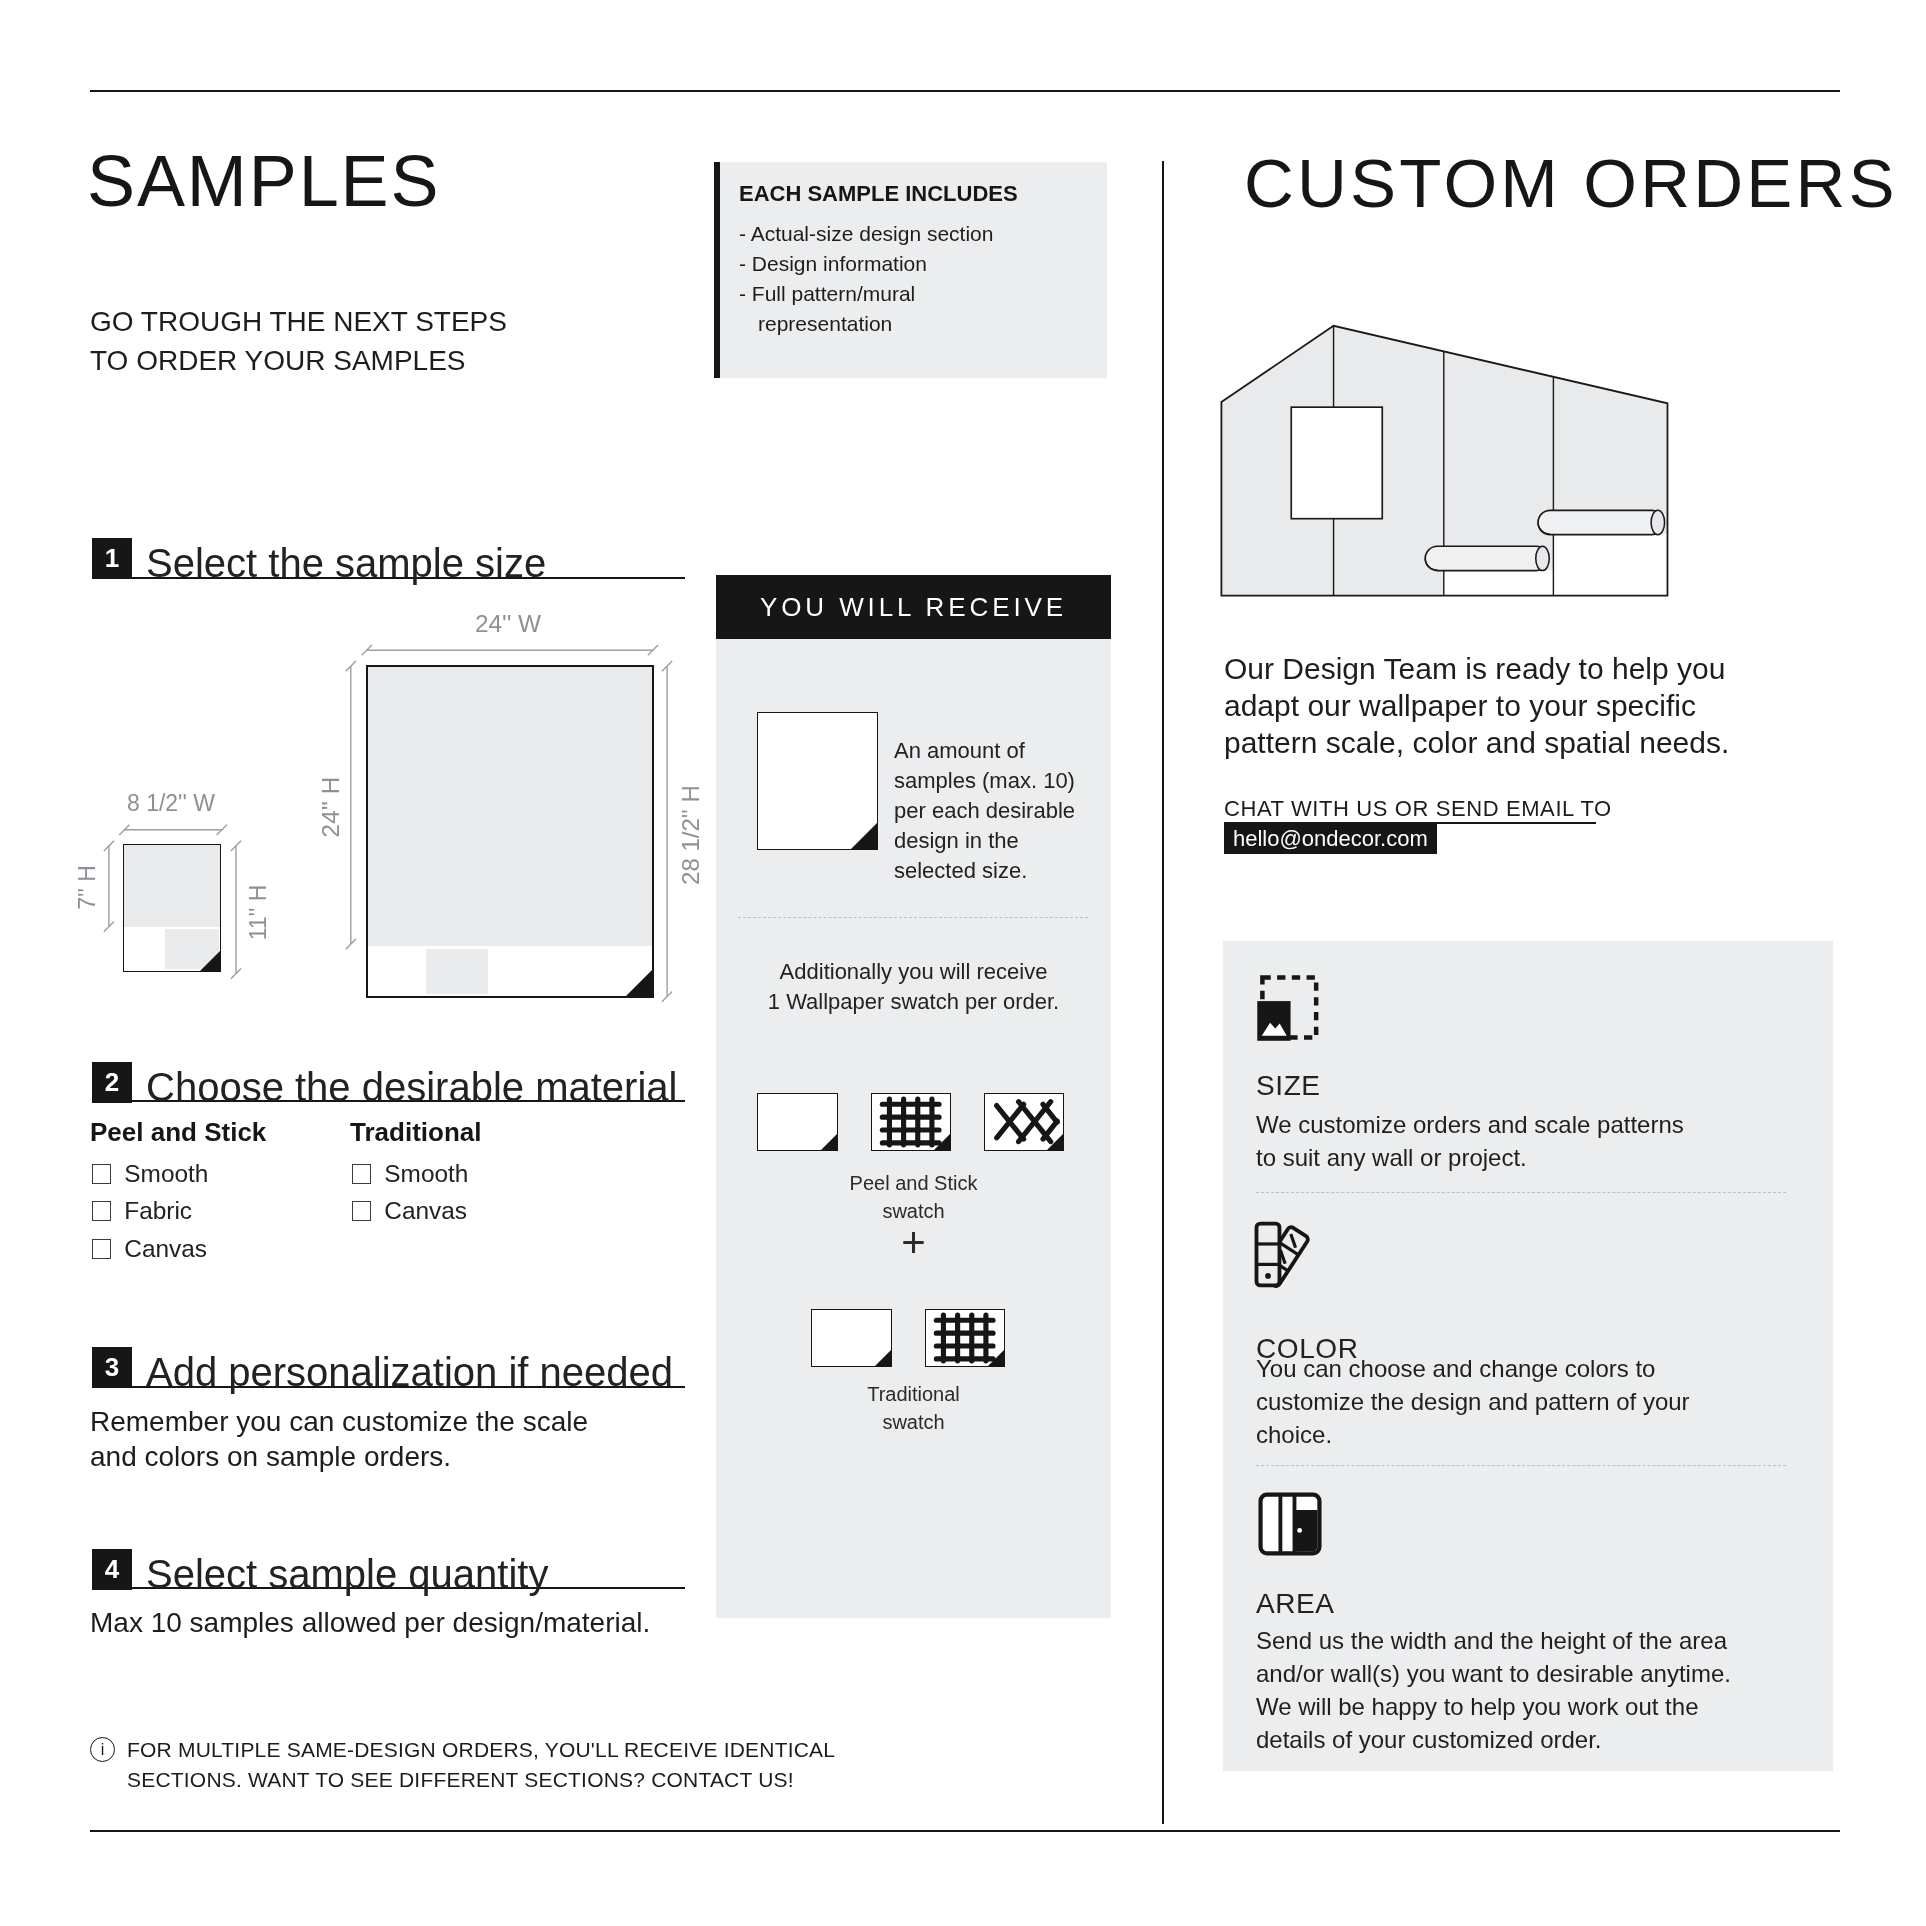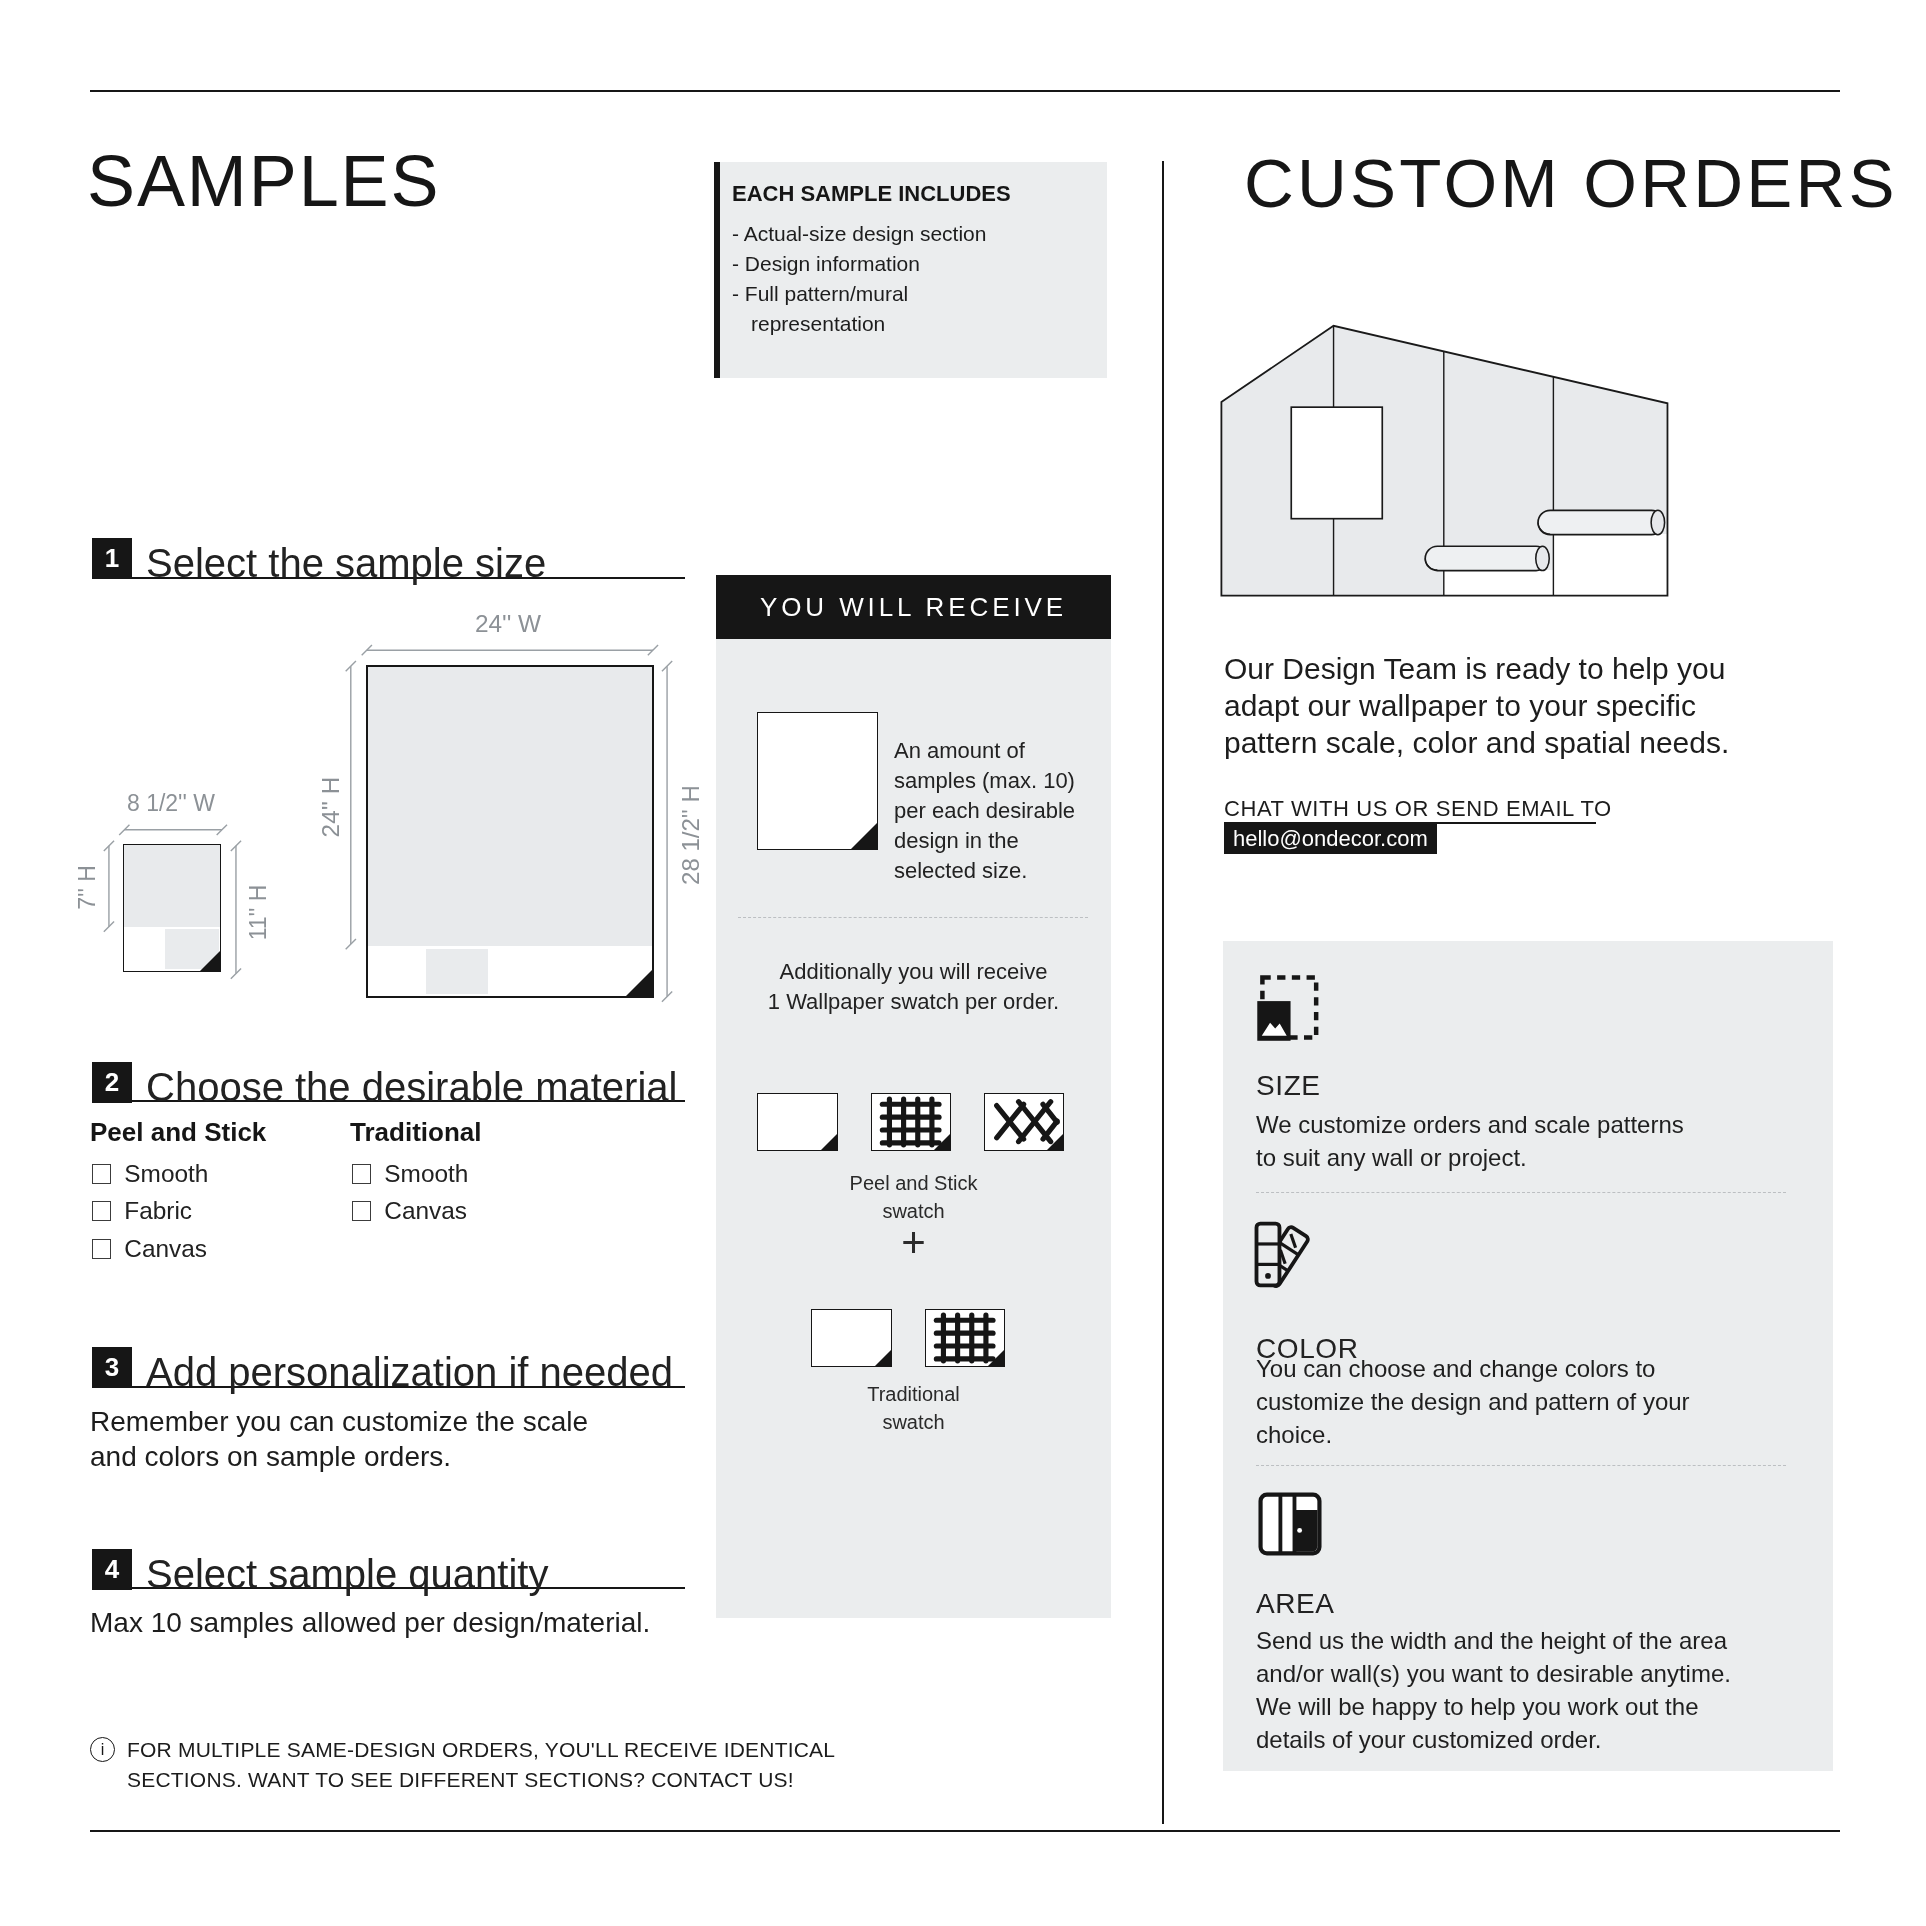--- a/index.html
+++ b/index.html
@@ -53,23 +53,27 @@
 </head>
 <body>
 
 <div class="page">
 
   <div class="rule" style="left:90px;top:90px;width:1750px;height:1.9px;"></div>
   <div class="rule" style="left:90px;top:1830px;width:1750px;height:1.9px;"></div>
   <div class="rule" style="left:1162px;top:161px;width:1.9px;height:1663px;"></div>
 
   <div class="abs big-title" style="left:87px;top:140px;">SAMPLES</div>
+  <div class="abs subtitle" style="left:90px;top:302px;">
+    <div>GO TROUGH THE NEXT STEPS</div>
+    <div>TO ORDER YOUR SAMPLES</div>
+  </div>
 
   <div class="rule" style="left:714px;top:162px;width:6.4px;height:216px;"></div>
-  <div class="panel" style="left:720px;top:162px;width:387px;height:216px;padding:19px 0 0 12px;box-sizing:border-box;">
+  <div class="panel" style="left:720px;top:162px;width:387px;height:216px;padding:19px 0 0 19px;box-sizing:border-box;">
     <div class="inc-title">EACH SAMPLE INCLUDES</div>
     <div class="inc-line">- Actual-size design section</div>
     <div class="inc-line">- Design information</div>
     <div class="inc-line">- Full pattern/mural</div>
     <div class="inc-line inc-indent">representation</div>
   </div>
 
   <div class="step-underline" style="left:92px;top:577px;width:593px;"></div>
   <div class="step-square" style="left:92px;top:538px;">1</div>
   <div class="step-label" style="left:146px;top:541px;">Select the sample size</div>

